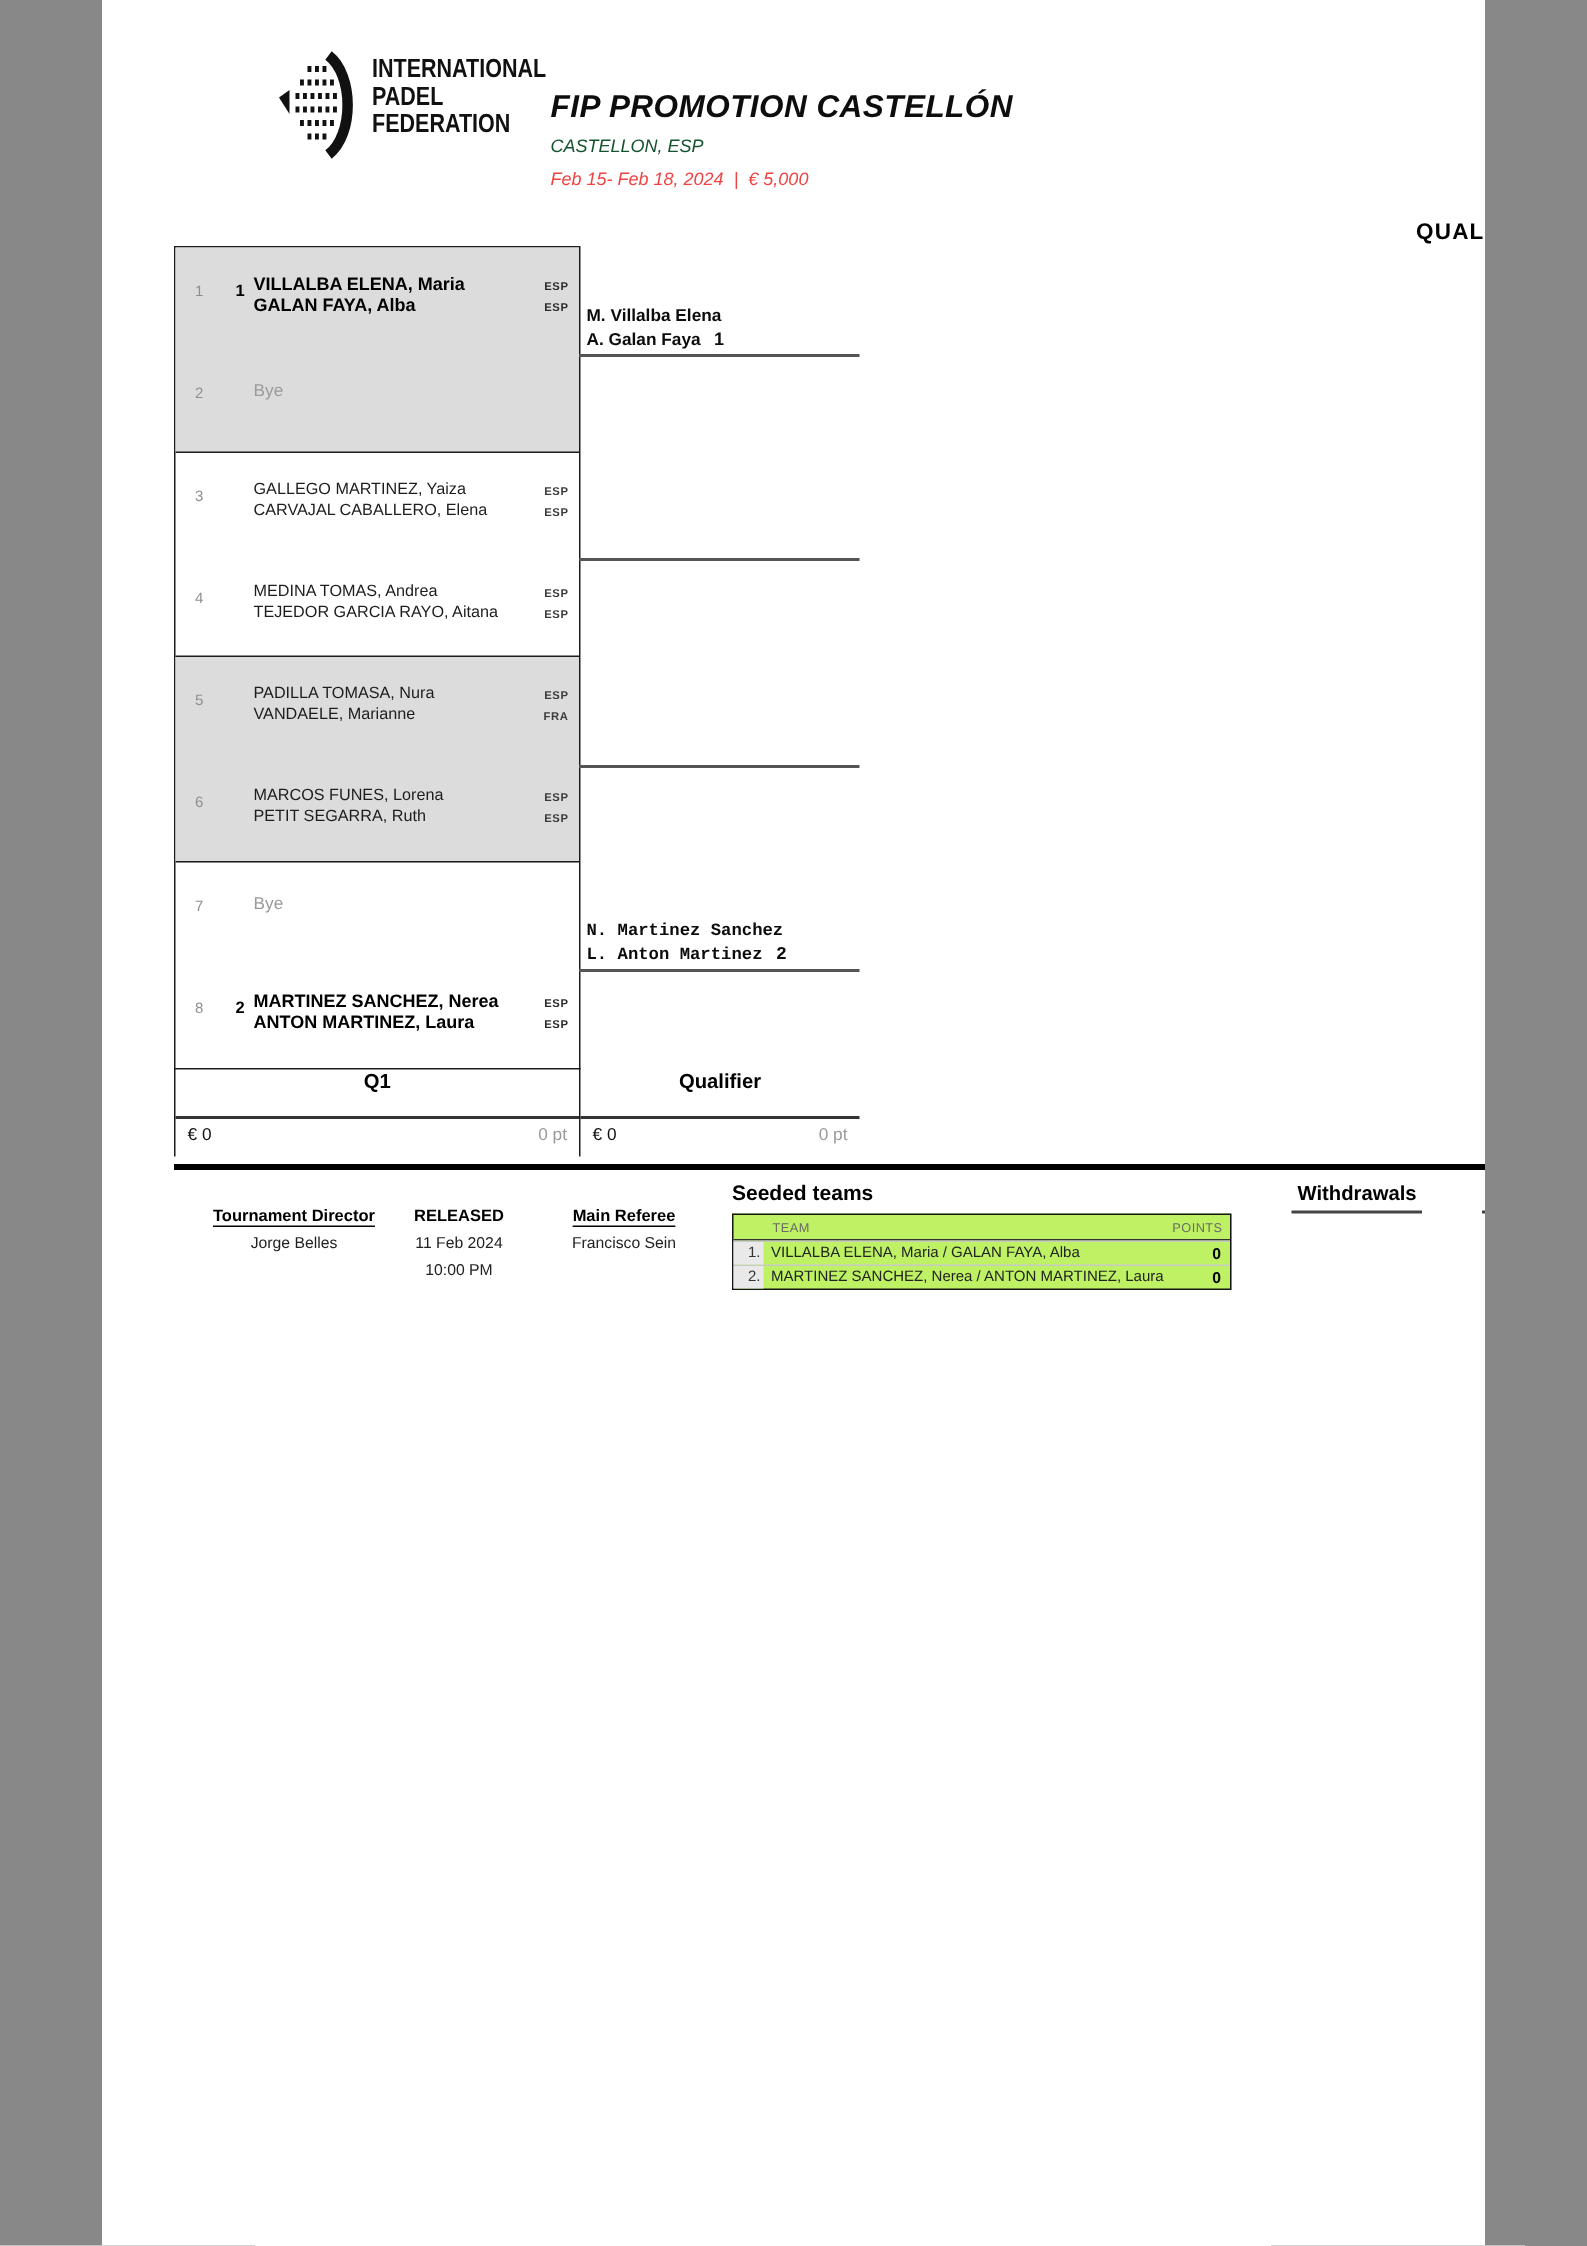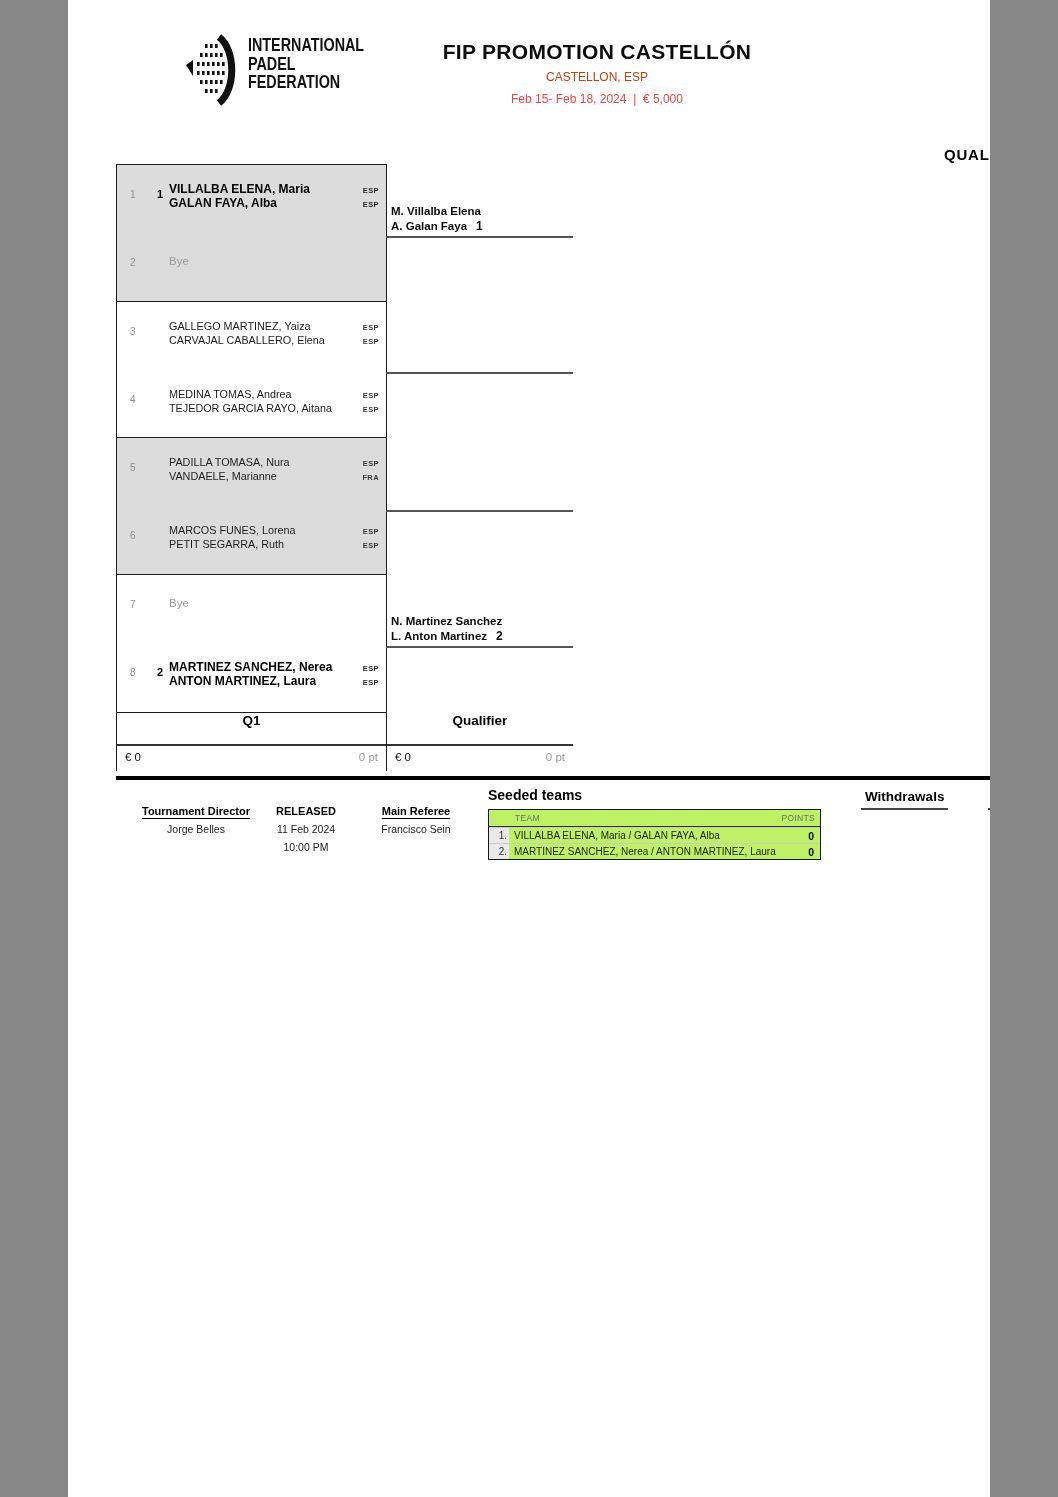--- a/index.html
+++ b/index.html
@@ -9,23 +9,23 @@
     margin:0 auto; overflow:hidden; color:#111;
   }
   
   .logo { position:absolute; left:118px; top:34px; width:300px; height:72px; }
   .logo svg { position:absolute; left:0; top:0; }
   .logo-text {
     position:absolute; left:62px; top:2px; font-weight:900; font-size:17.5px;
     line-height:18.5px; letter-spacing:0; color:#111;
     transform:scaleX(0.82); transform-origin:left top; white-space:nowrap;
   }
-  .title-block { position:absolute; left:299px; top:40px; width:460px; text-align:center; }
+  .title-block { position:absolute; left:299px; top:60px; width:460px; text-align:left;font-style:italic; }
   .evt-title { font-size:21px; font-weight:bold; letter-spacing:.3px; color:#0d0d0d; }
-  .evt-loc   { font-size:12px; margin-top:6px; color:#c2410c; }
+  .evt-loc   { font-size:12px; margin-top:6px; color:#14532d; }
   .evt-dates { font-size:12px; margin-top:8px; color:#ef4444; }
   .stage-label {
     position:absolute; left:876px; top:146px; font-size:15px; font-weight:800;
     letter-spacing:.8px; color:#000;
   }
   
   .draw-box {
     position:absolute; left:48px; top:164px; width:271px; height:549px;
     border:1.5px solid #1c1c1c; background:#fff;
   }
@@ -238,21 +238,21 @@
 
   </div>
 
   <div class="win-text" style="top:204px;">
     <div>M. Villalba Elena</div>
     <div><span>A. Galan Faya</span><span class="win-seed">1</span></div>
   </div>
   <div class="win-line" style="top:236px;"></div>
   <div class="win-line" style="top:372px;"></div>
   <div class="win-line" style="top:510px;"></div>
-  <div class="win-text" style="top:614px;">
+  <div class="win-text" style="top:614px;font-family:Liberation Mono, monospace;">
     <div>N. Martinez Sanchez</div>
     <div><span>L. Anton Martinez</span><span class="win-seed">2</span></div>
   </div>
   <div class="win-line" style="top:646px;"></div>
 
   <div class="round-col c1">
     <div class="round-head">Q1</div>
     <div class="round-prize">
       <span class="eur">€ 0</span>
       <span class="pts">0 pt</span>

